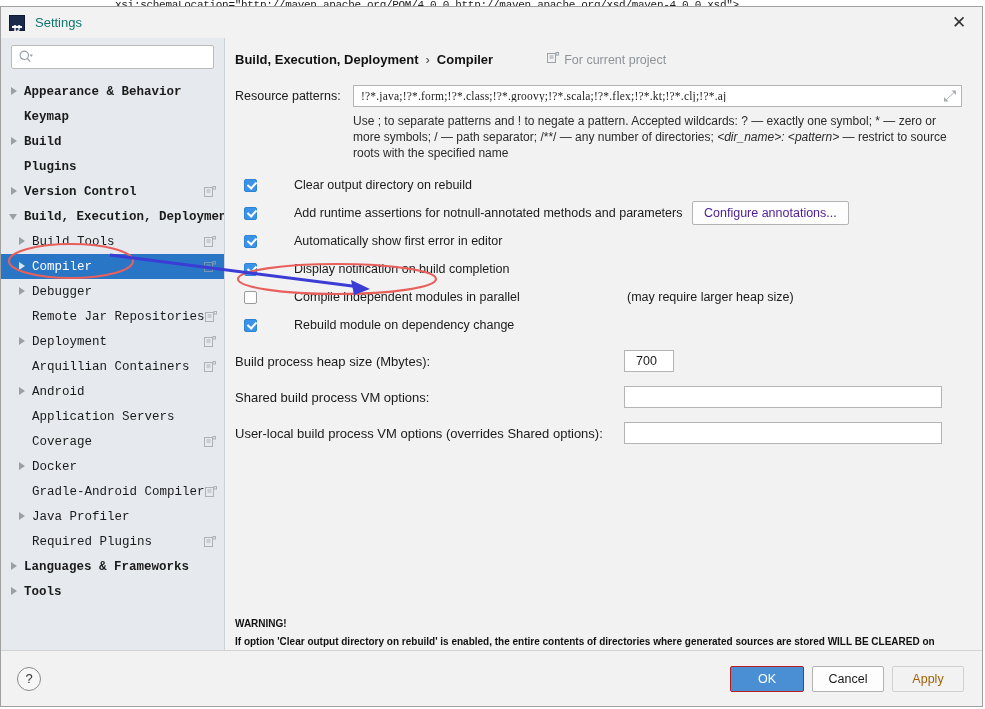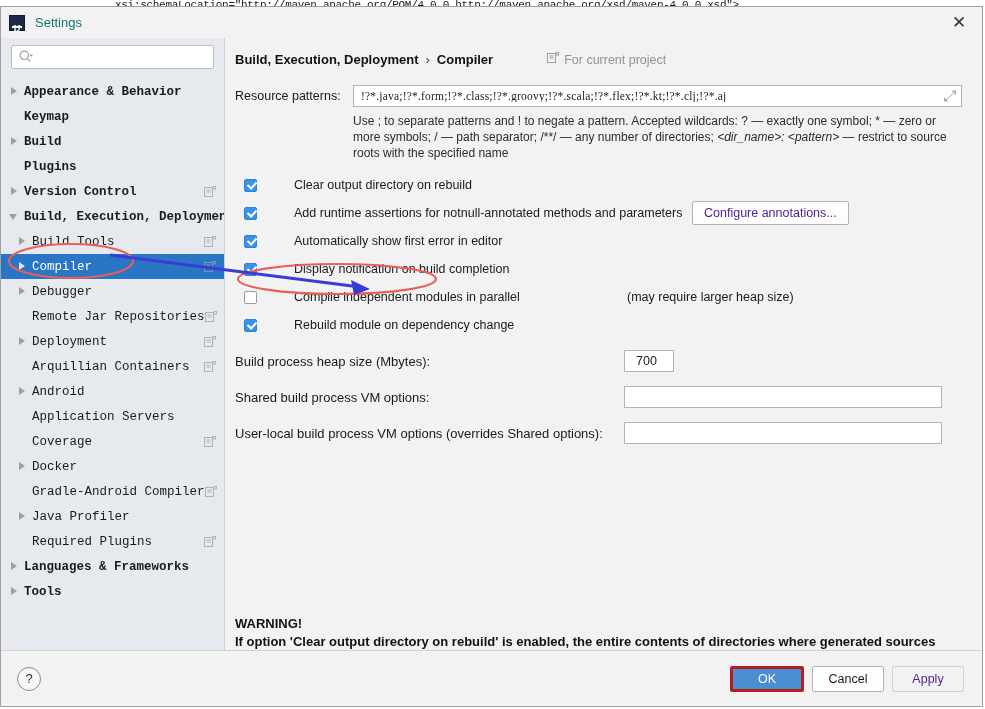--- a/index.html
+++ b/index.html
@@ -341,21 +341,21 @@
     outline: none;
   }
   .f-heap { width: 50px; position: absolute; left: 389px; }
   .f-wide { position: absolute; left: 389px; right: 20px; }
   .frow-rel { position: relative; }
 
   .warning {
     position: absolute;
     left: 10px;
     top: 577px;
-    font-size: 13px;
+    font-size: 10px;
     font-weight: bold;
     line-height: 18px;
     color: #111;
     max-width: 715px;
   }
 
   
   .footer {
     height: 56px;
     min-height: 56px;
@@ -382,33 +382,33 @@
     min-width: 72px;
     margin-left: 8px;
     border-radius: 2px;
     font-family: "Liberation Sans", sans-serif;
     font-size: 12.5px;
     cursor: default;
     box-sizing: border-box;
   }
   .btn-primary {
     background: #4a8fd4;
-    border: 3px solid #b91c1c;
+    border: 1px solid #b91c1c;
     color: #ffffff;
     min-width: 74px;
   }
   .btn-default {
     background: #fdfdfd;
     border: 1px solid #b3b3b3;
     color: #1a1a1a;
   }
   .btn-disabled {
     background: #f2f2f2;
     border: 1px solid #d0d0d0;
-    color: #4c1d95;
+    color: #a16207;
   }
 
   
   .anno {
     position: absolute;
     left: 0; top: 0;
     width: 985px; height: 709px;
     pointer-events: none;
     z-index: 50;
   }

